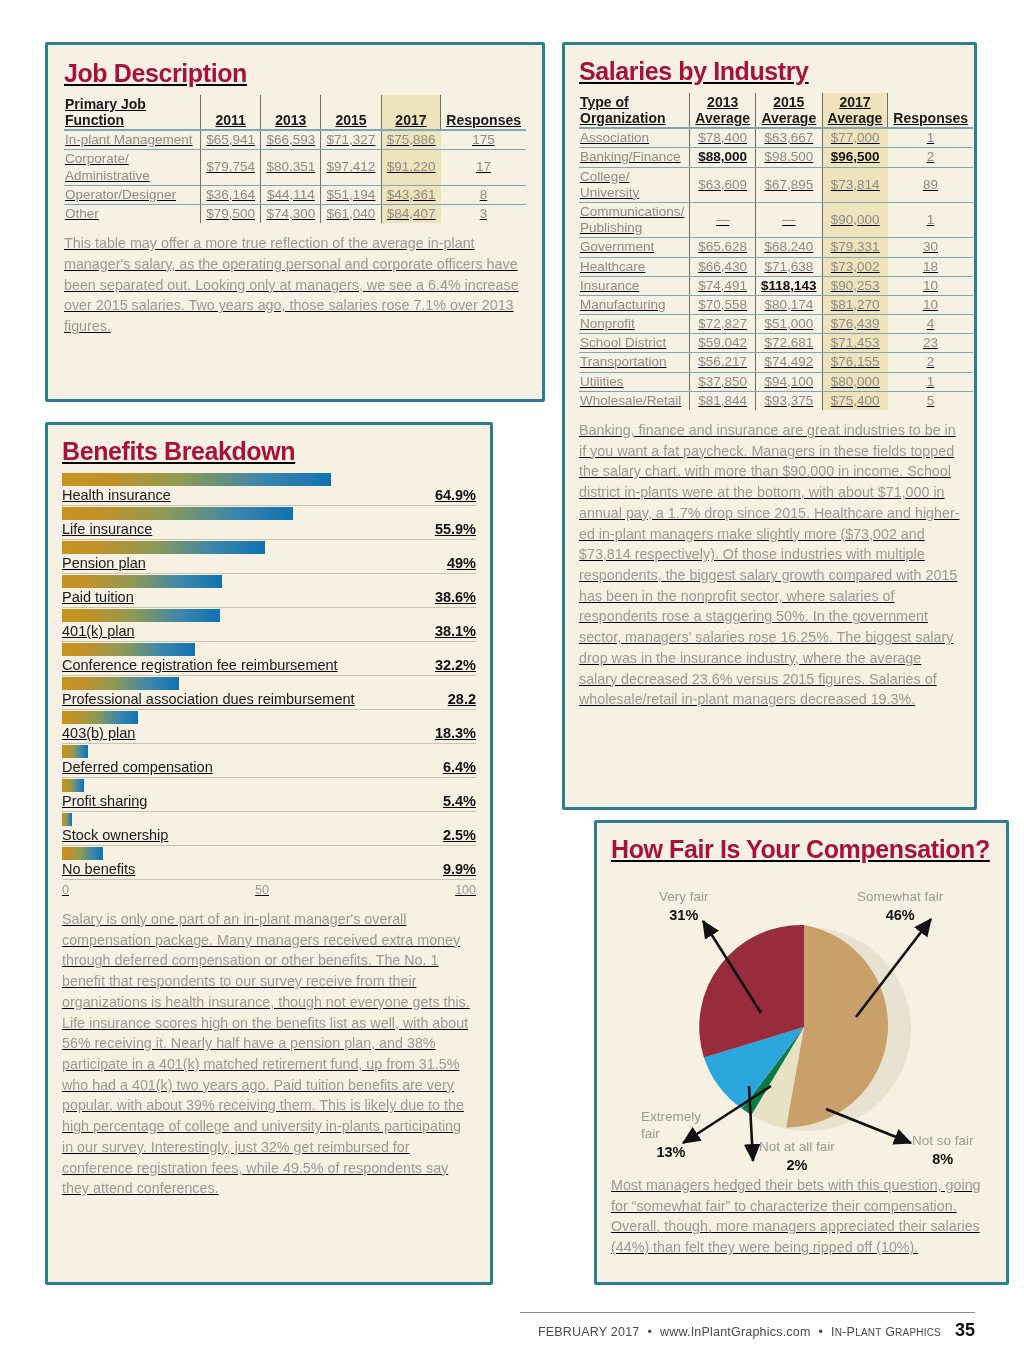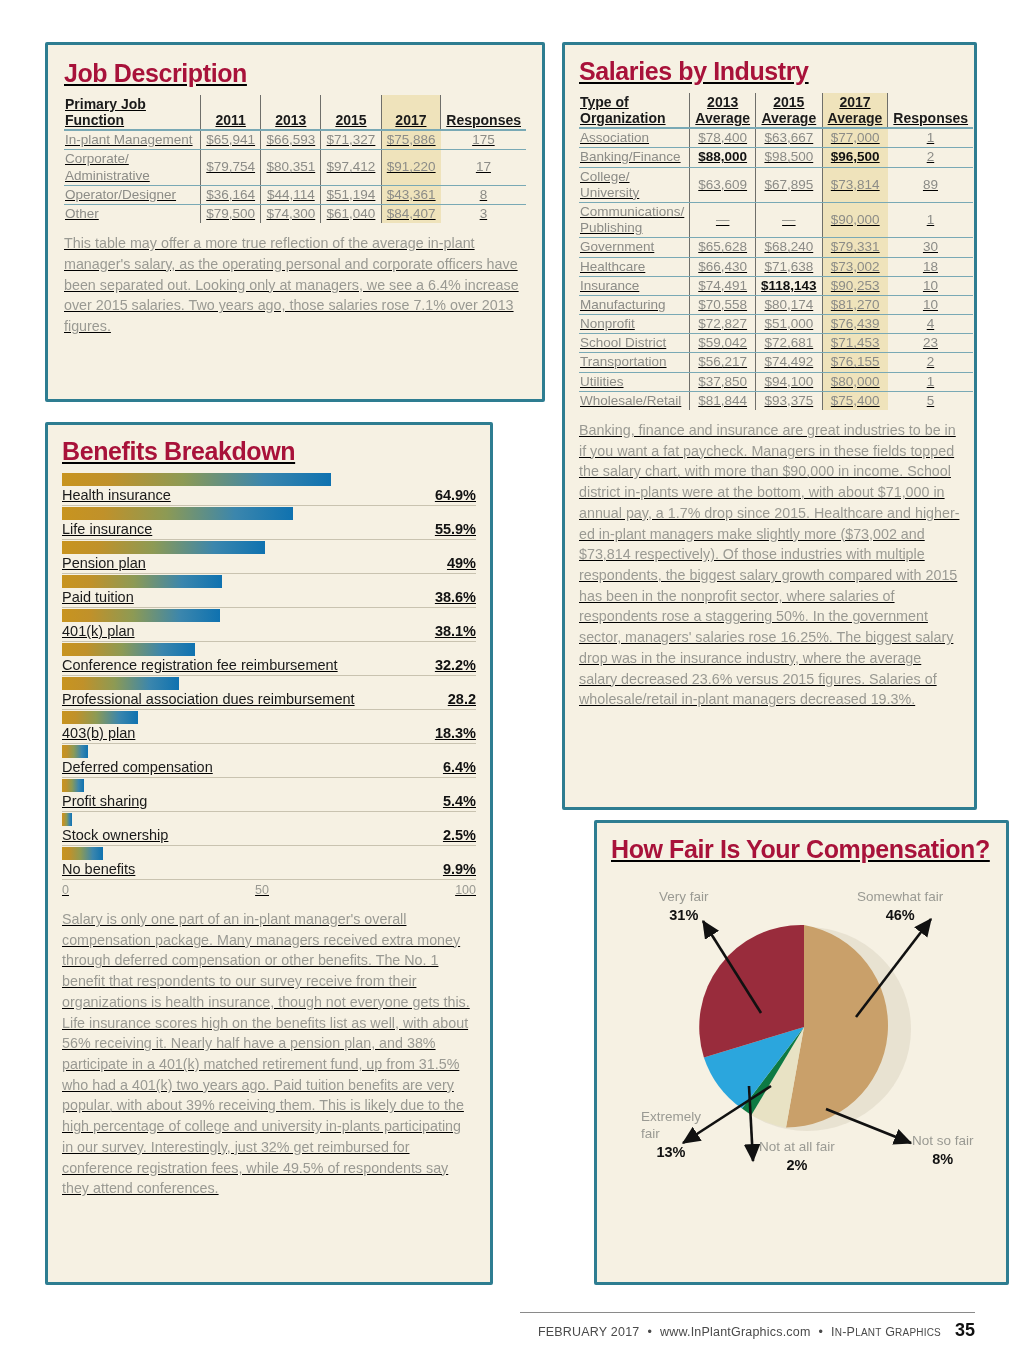--- a/index.html
+++ b/index.html
@@ -455,20 +455,21 @@
           <span>Not at all fair</span>
           <b>2%</b>
         </div>
 
         <div class="pie-lbl" style="left:301px; top:262px;">
           <span>Not so fair</span>
           <b>8%</b>
         </div>
       </div>
 
+      <p class="body-txt" style="margin-top:4px;">Most managers hedged their bets with this question, going for “somewhat fair” to characterize their compensation. Overall, though, more managers appreciated their salaries (44%) than felt they were being ripped off (10%).</p>
     </div>
   </div>
 
   <div class="footer">
     <span class="footer-txt">FEBRUARY 2017</span>
     <span class="footer-txt">•</span>
     <span class="footer-txt">www.InPlantGraphics.com</span>
     <span class="footer-txt">•</span>
     <span class="footer-txt">I<span class="sc">N</span>-P<span class="sc">LANT</span> G<span class="sc">RAPHICS</span></span>
     <span class="pageno">35</span>

